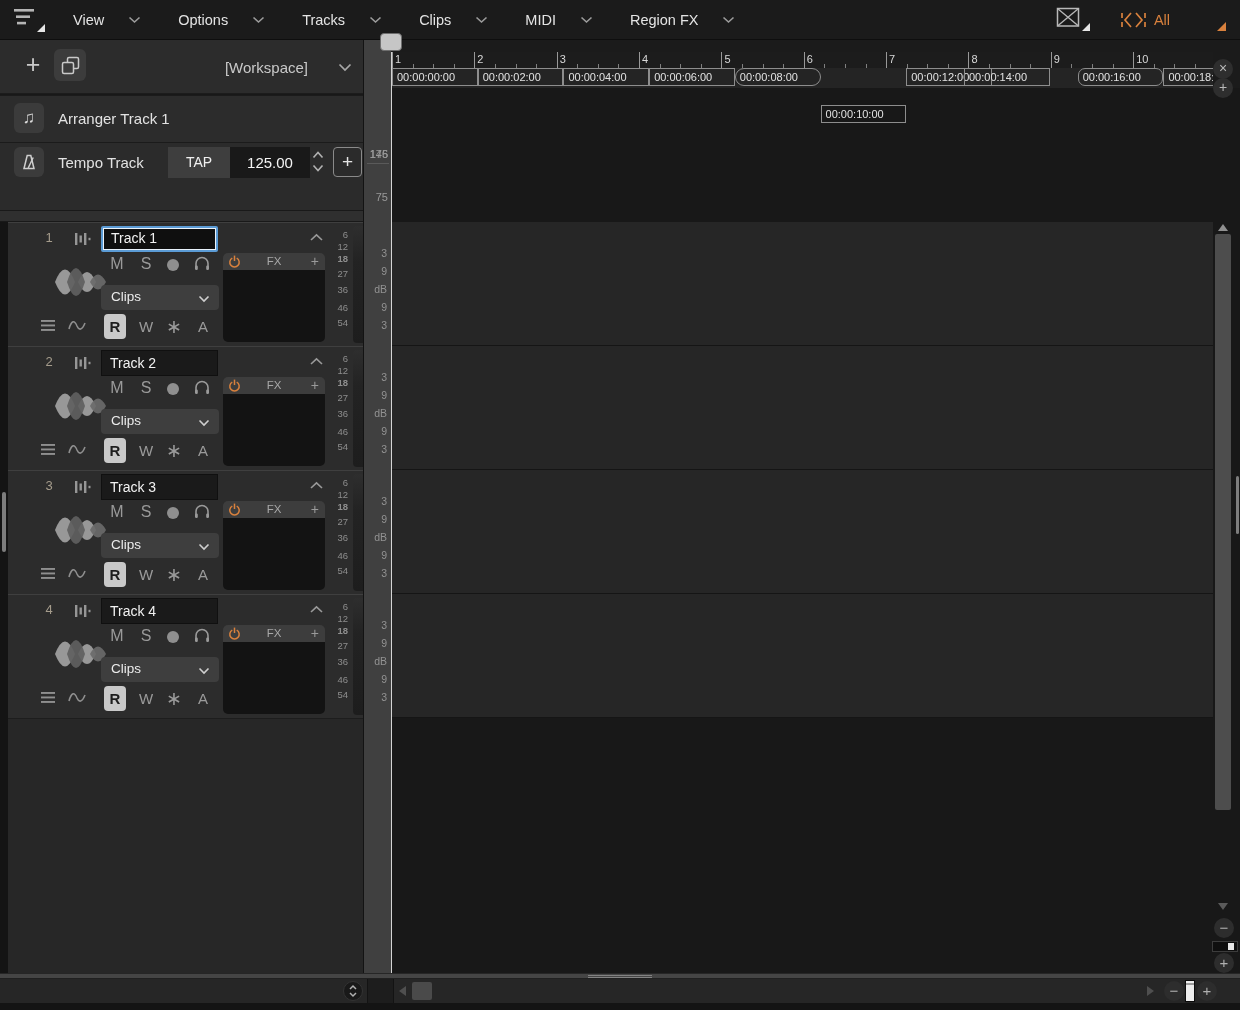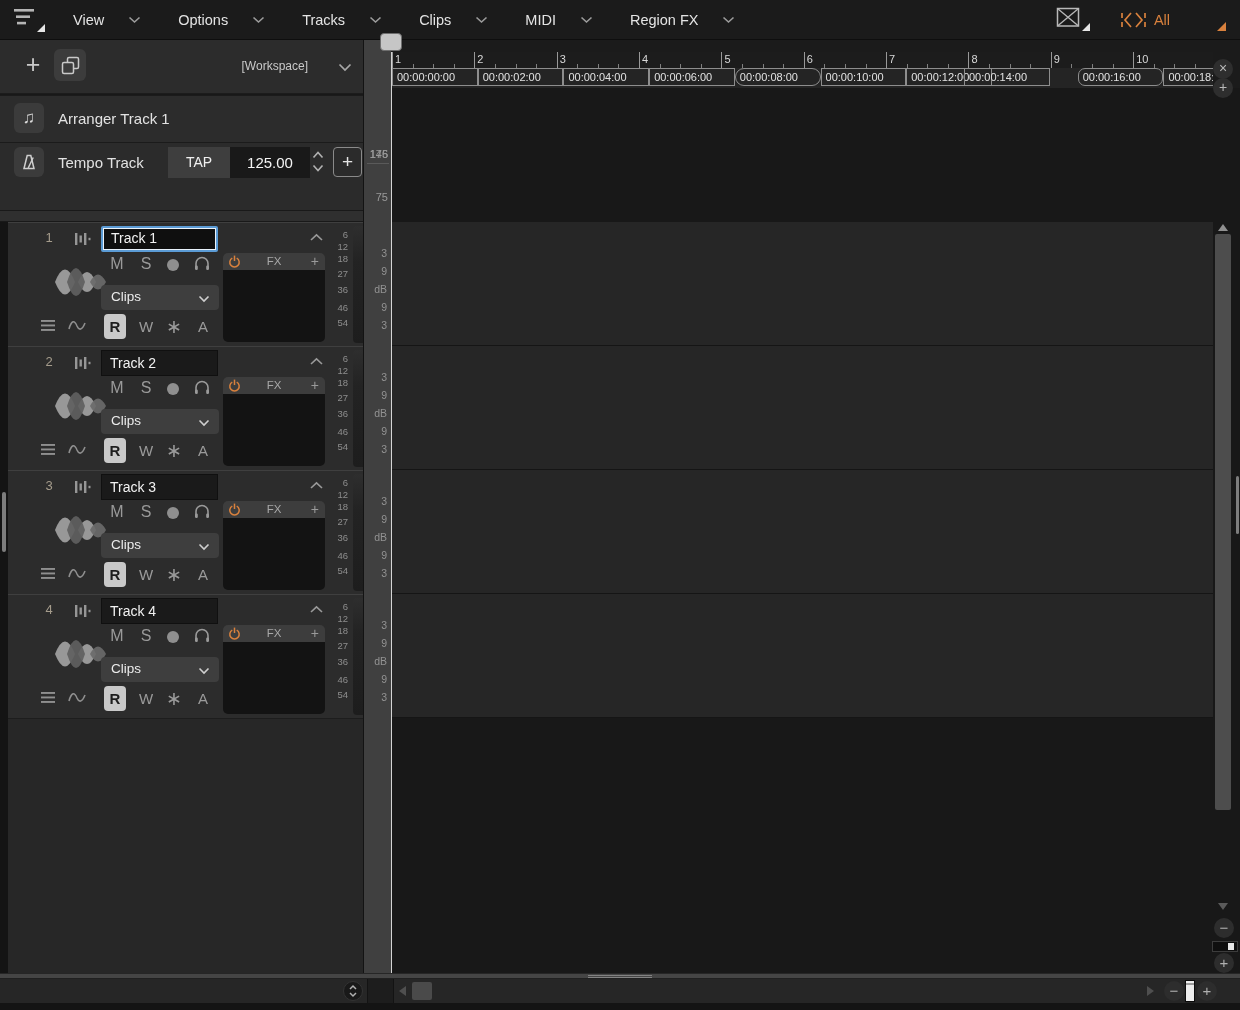--- a/index.html
+++ b/index.html
@@ -23,21 +23,21 @@
   .snap-label{color:#d9813d;font-size:14.5px;}
 
   
   .panel-header{position:absolute;left:0;top:40px;width:363px;height:54px;background:#2c2c2c;
                 border-bottom:1px solid #1c1c1c;box-sizing:border-box;}
   .ph-plus{position:absolute;left:21px;top:11px;width:24px;height:28px;font-size:25px;
            color:#c9c9c9;text-align:center;line-height:26px;cursor:pointer;}
   .ph-dup{position:absolute;left:54px;top:9px;width:32px;height:32px;background:#3c3c3c;
           border-radius:6px;display:flex;align-items:center;justify-content:center;cursor:pointer;}
   .ph-workspace{position:absolute;left:150px;top:19px;width:158px;text-align:right;
-                font-size:12px;color:#c9c9c9;cursor:pointer;}
+                font-size:15px;color:#c9c9c9;cursor:pointer;}
   .ph-chev{position:absolute;left:338px;top:23px;}
 
   .row-arranger{position:absolute;left:0;top:95px;width:363px;height:47px;background:#2c2c2c;
                 border-top:1px solid #1b1b1b;box-sizing:border-box;}
   .row-tempo{position:absolute;left:0;top:142px;width:363px;height:68px;background:#2b2b2b;
              border-top:1px solid #1b1b1b;box-sizing:border-box;}
   .icon-box{position:absolute;left:14px;width:30px;height:30px;background:#3b3b3b;border-radius:6px;
             display:flex;align-items:center;justify-content:center;}
   .row-label{position:absolute;left:58px;font-size:15px;color:#e2e2e2;}
   .tap-btn{position:absolute;left:168px;top:4px;width:62px;height:31px;background:#3e3e3e;
@@ -91,21 +91,21 @@
   .abtn.r{left:96px;background:#c9c9c9;color:#1e1e1e;border-radius:4px;font-weight:bold;}
   .abtn.w{left:127px;} .abtn.ast{left:155px;font-size:19px;} .abtn.a{left:184px;}
   .fxbox{position:absolute;left:215px;top:30px;width:102px;height:89px;}
   .fxhdr{position:relative;height:17px;background:#3d3d3d;border-radius:5px 5px 0 0;}
   .fxpower{position:absolute;left:5px;top:2px;cursor:pointer;}
   .fxlabel{position:absolute;left:0;right:0;text-align:center;top:2px;font-size:11.5px;color:#a8a8a8;}
   .fxplus{position:absolute;right:6px;top:0px;font-size:14px;color:#9a9a9a;cursor:pointer;}
   .fxbody{height:72px;background:#131313;border-radius:0 0 5px 5px;cursor:pointer;}
   .meterscale span{position:absolute;left:320px;width:20px;text-align:right;
                    font-size:9.5px;color:#8e8e8e;}
-  .ms-0{top:6px;}.ms-1{top:18px;}.ms-2{top:30px;}.ms-3{top:45px;}.ms-4{top:61px;}.ms-5{top:79px;}.ms-6{top:94px;}
+  .ms-0{top:6px;}.ms-1{top:18px;}.ms-2{top:30px;font-weight:bold;}.ms-3{top:45px;}.ms-4{top:61px;}.ms-5{top:79px;}.ms-6{top:94px;}
   .meterstrip{position:absolute;left:345px;top:3px;width:14px;height:117px;border-radius:4px;
               background:linear-gradient(#2e2e2e,#232323 30%,#1d1d1d);}
 
   
   .gutter{position:absolute;left:363px;top:40px;width:28px;height:933px;background:#404040;
           border-left:1px solid #131313;box-sizing:border-box;}
   .gutter .tg{position:absolute;left:0;width:24px;text-align:right;font-size:11px;color:#9a9a9a;}
   .tg-line{position:absolute;left:3px;top:123px;width:22px;height:1px;background:#5a5a5a;}
   .gs{position:absolute;left:0;width:27px;height:124px;}
   .gs span{position:absolute;right:4px;width:22px;text-align:right;font-size:10.5px;color:#929292;}
@@ -658,21 +658,21 @@
           <span class="bar-tick" style="left: 803.913px;"></span>
           <span class="bar-line" style="left: 824.5px;"></span>
           <span class="bar-tick" style="left: 845.087px;"></span>
         </div>
       <div class="tc-row" id="tc-row">
           <span class="tc-cell" style="left: 1px; width: 85.71px;">00:00:00:00</span>
           <span class="tc-cell" style="left: 86.71px; width: 85.71px;">00:00:02:00</span>
           <span class="tc-cell" style="left: 172.42px; width: 85.71px;">00:00:04:00</span>
           <span class="tc-cell" style="left: 258.13px; width: 85.71px;">00:00:06:00</span>
           <span class="tc-cell" style="left: 343.84px; width: 85.71px; border-radius: 9px;">00:00:08:00</span>
-          <span class="tc-cell" style="left: 429.55px; width: 85.71px;">00:00:10:00</span>
+          <span class="tc-cell" style="left: 429.55px; width: 85.71px; margin-top: 37px;">00:00:10:00</span>
           <span class="tc-cell" style="left: 515.26px; width: 85.71px;">00:00:12:00</span>
           <span class="tc-cell" style="left: 573px; width: 85.71px;">00:00:14:00</span>
           <span class="tc-cell" style="left: 686.68px; width: 85.71px; border-radius: 7px;">00:00:16:00</span>
           <span class="tc-cell" style="left: 772.39px; width: 85.71px;">00:00:18:00</span>
         </div>
       <div class="ruler-mask"></div>
       <div class="rnd-btn" style="left:822px;top:19px">×</div>
       <div class="rnd-btn" style="left:822px;top:38px">+</div>
     </div>
     <div class="lanes" id="lanes">

